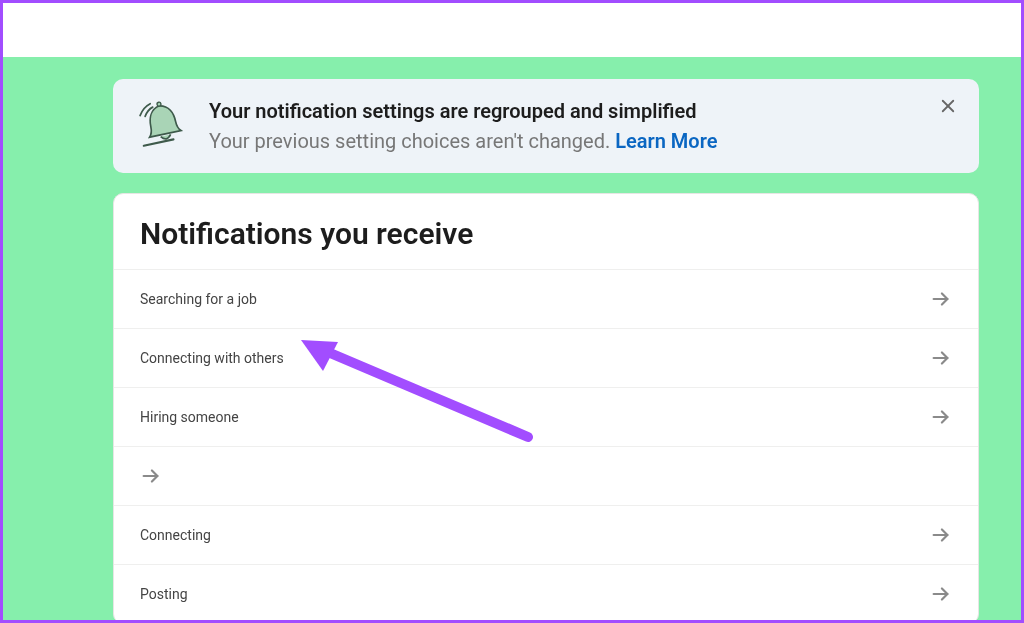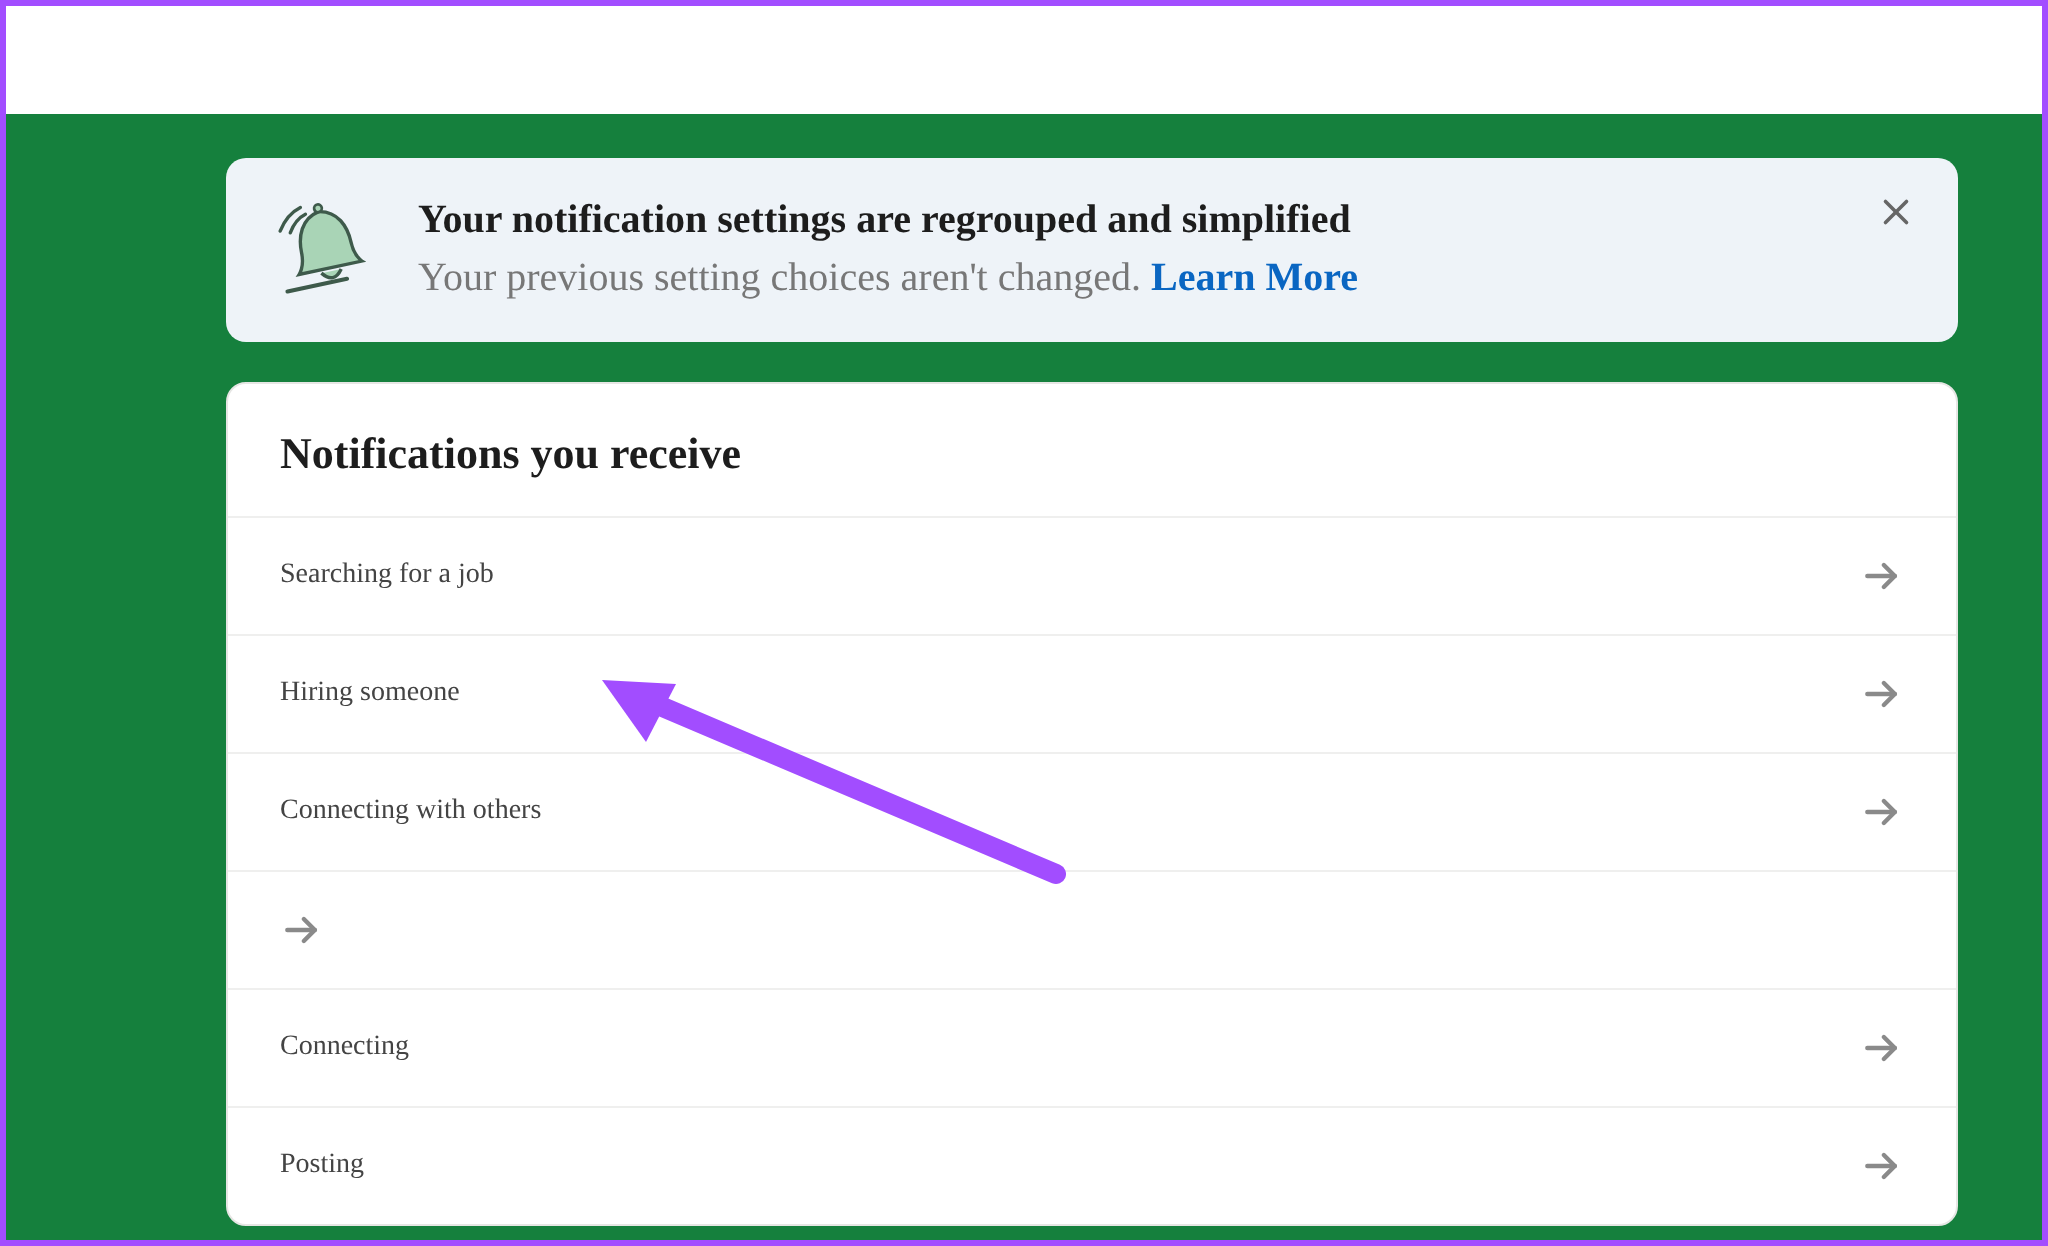--- a/index.html
+++ b/index.html
@@ -1,20 +1,20 @@
 <!DOCTYPE html>
 <html><head>
   <meta charset="utf-8">
   <style>
     * { margin: 0; padding: 0; box-sizing: border-box; }
     html, body { width: 1024px; height: 623px; font-family: -apple-system, BlinkMacSystemFont, "Segoe UI", Roboto, Helvetica, Arial, sans-serif; }
     body { border: 3px solid #a24dff; background: #fff; }
     .page { width: 100%; height: 100%; display: flex; flex-direction: column; }
     .topbar { height: 54px; background: #fff; }
-    .content-area { flex: 1; background: #15803d; padding: 22px 42px 12px 110px; overflow: hidden; font-family: Liberation Serif, serif; }
+    .content-area { flex: 1; background: #86efac; padding: 22px 42px 12px 110px; overflow: hidden; }
 
     .banner {
       background: #eef3f8;
       border-radius: 10px;
       padding: 18px 22px 20px 22px;
       display: flex;
       align-items: flex-start;
       gap: 20px;
       position: relative;
       margin-bottom: 20px;
@@ -31,21 +31,21 @@
     }
     .banner-close svg { width: 18px; height: 18px; }
 
     .card {
       background: #fff;
       border: 1px solid #e6e6e4;
       border-radius: 10px;
       overflow: hidden;
     }
     .card-title {
-      font-size: 22px; font-weight: 600; color: #1d1d1d;
+      font-size: 30px; font-weight: 600; color: #1d1d1d;
       padding: 22px 26px 18px;
     }
     .row {
       display: flex; align-items: center; justify-content: space-between;
       padding: 18px 26px;
       border-top: 1px solid #efefee;
       cursor: pointer;
     }
     .row:first-of-type { border-top: 1px solid #efefee; }
     .row-label { font-size: 14px; color: #444; font-weight: 400; }
@@ -98,31 +98,31 @@
         <div class="row-label">Searching for a job</div>
         <div class="row-arrow">
           <svg viewBox="0 0 24 24" fill="none" stroke="currentColor" stroke-width="2.4" stroke-linecap="round" stroke-linejoin="round">
               <line x1="4" y1="12" x2="19" y2="12"></line>
               <polyline points="13 6 19 12 13 18"></polyline>
             </svg>
         </div>
       </div>
 
       <div class="row">
-        <div class="row-label">Hiring someone</div>
+        <div class="row-label">Connecting with others</div>
         <div class="row-arrow">
           <svg viewBox="0 0 24 24" fill="none" stroke="currentColor" stroke-width="2.4" stroke-linecap="round" stroke-linejoin="round">
               <line x1="4" y1="12" x2="19" y2="12"></line>
               <polyline points="13 6 19 12 13 18"></polyline>
             </svg>
         </div>
       </div>
 
       <div class="row">
-        <div class="row-label">Connecting with others</div>
+        <div class="row-label">Hiring someone</div>
         <div class="row-arrow">
           <svg viewBox="0 0 24 24" fill="none" stroke="currentColor" stroke-width="2.4" stroke-linecap="round" stroke-linejoin="round">
               <line x1="4" y1="12" x2="19" y2="12"></line>
               <polyline points="13 6 19 12 13 18"></polyline>
             </svg>
         </div>
       </div>
 
       <div class="row">
         <div class="row-arrow">

